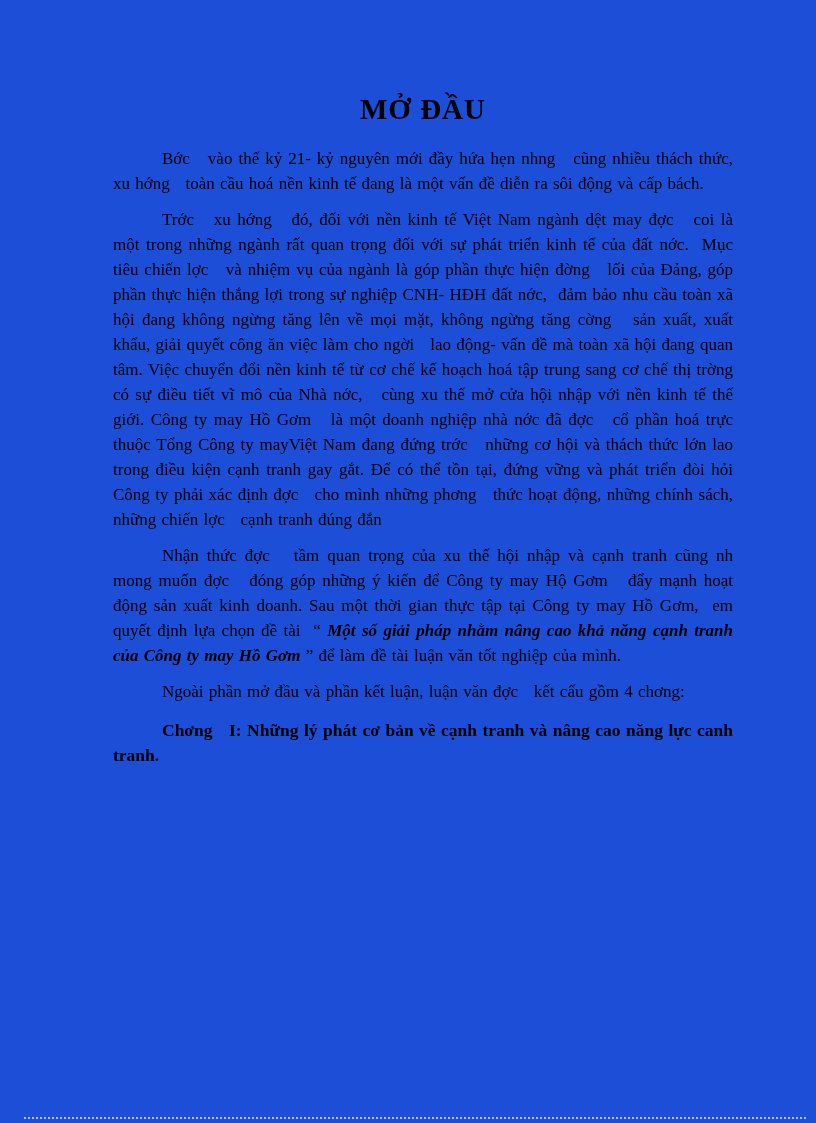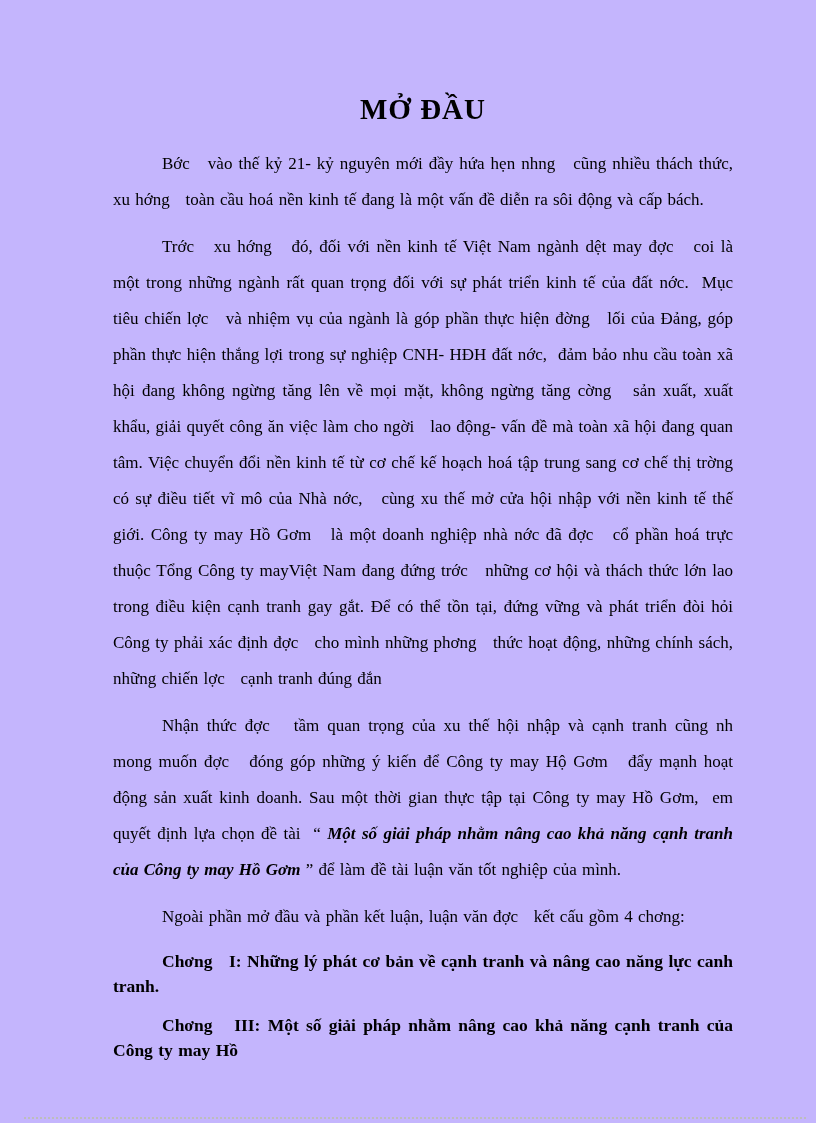--- a/index.html
+++ b/index.html
@@ -13,34 +13,34 @@
     height: 1123px;
     position: relative;
     font-family: "Liberation Serif", "DejaVu Serif", serif;
     color: #000000;
   }
   .page {
     position: absolute;
     inset: 0;
     box-sizing: border-box;
     padding: 92px 83px 0 113px;
-    background: #c4b5fd;
+    background: #1d4ed8;
   }
   .doc-title {
     font-size: 29px;
     line-height: 34px;
     font-weight: bold;
     text-align: center;
     margin: 0 0 20px 0;
     letter-spacing: 1px;
     white-space: pre;
   }
   .body-para {
     font-size: 17px;
-    line-height: 36px;
+    line-height: 25px;
     text-align: justify;
     text-indent: 49px;
     margin: 0 0 11px 0;
     white-space: pre-wrap;
     word-spacing: 1px;
   }
   .thesis-title {
     font-weight: bold;
     font-style: italic;
   }
@@ -74,17 +74,16 @@
 
   <p class="body-para">Trớc   xu hớng   đó, đối với nền kinh tế Việt Nam ngành dệt may đợc   coi là một trong những ngành rất quan trọng đối với sự phát triển kinh tế của đất nớc.  Mục tiêu chiến lợc   và nhiệm vụ của ngành là góp phần thực hiện đờng   lối của Đảng, góp phần thực hiện thắng lợi trong sự nghiệp CNH- HĐH đất nớc,  đảm bảo nhu cầu toàn xã hội đang không ngừng tăng lên về mọi mặt, không ngừng tăng cờng   sản xuất, xuất khẩu, giải quyết công ăn việc làm cho ngời   lao động- vấn đề mà toàn xã hội đang quan tâm. Việc chuyển đổi nền kinh tế từ cơ chế kế hoạch hoá tập trung sang cơ chế thị trờng   có sự điều tiết vĩ mô của Nhà nớc,   cùng xu thế mở cửa hội nhập với nền kinh tế thế giới. Công ty may Hồ Gơm   là một doanh nghiệp nhà nớc đã đợc   cổ phần hoá trực thuộc Tổng Công ty mayViệt Nam đang đứng trớc   những cơ hội và thách thức lớn lao trong điều kiện cạnh tranh gay gắt. Để có thể tồn tại, đứng vững và phát triển đòi hỏi Công ty phải xác định đợc   cho mình những phơng   thức hoạt động, những chính sách, những chiến lợc   cạnh tranh đúng đắn</p>
 
   <p class="body-para"><span>Nhận thức đợc   tầm quan trọng của xu thế hội nhập và cạnh tranh cũng nh   mong muốn đợc   đóng góp những ý kiến để Công ty may Hộ Gơm   đẩy mạnh hoạt động sản xuất kinh doanh. Sau một thời gian thực tập tại Công ty may Hồ Gơm,  em quyết định lựa chọn đề tài  “ </span><span class="thesis-title">Một số giải pháp nhằm nâng cao khả năng cạnh tranh  của Công ty may Hồ Gơm</span><span> ” để làm đề tài luận văn tốt nghiệp của mình.</span></p>
 
   <p class="body-para">Ngoài phần mở đầu và phần kết luận, luận văn đợc   kết cấu gồm 4 chơng:</p>
 
   <p class="chapter-heading">Chơng   I: Những lý phát cơ bản về cạnh tranh và nâng cao năng lực canh tranh.</p>
 
 
-  <p class="chapter-heading">Chơng   III: Một số giải pháp nhằm nâng cao khả năng cạnh tranh của Công ty may Hồ</p>
 
   <div class="bottom-rule"></div>
 
 </div>
 
 </body></html>

